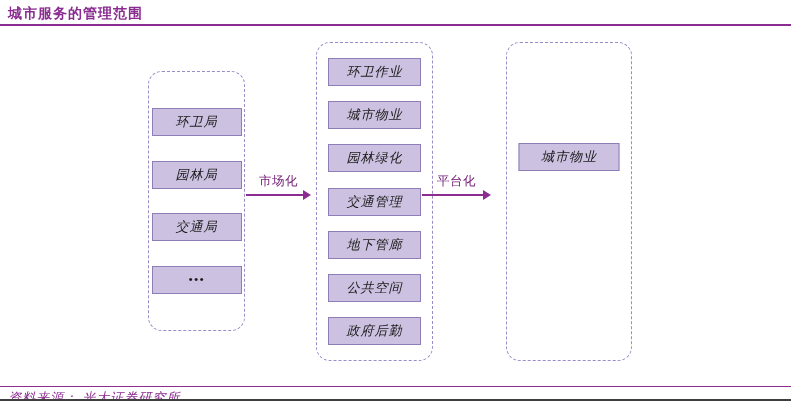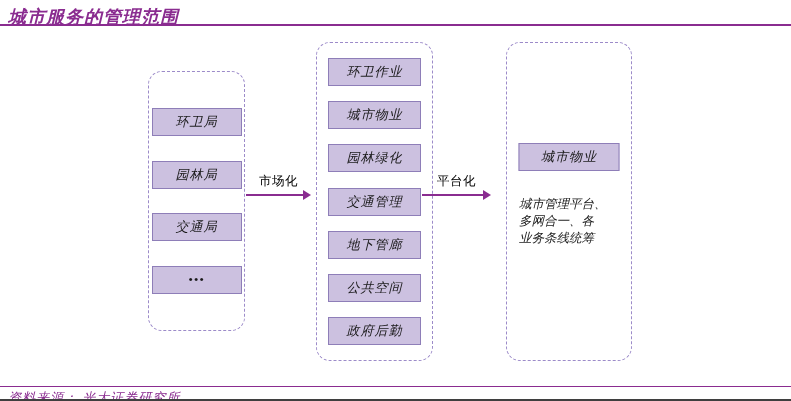--- a/index.html
+++ b/index.html
@@ -11,26 +11,25 @@
     width: 791px;
     height: 401px;
     background: #ffffff;
     overflow: hidden;
   }
 
   .title {
     position: absolute;
     left: 8px;
     top: 5px;
-    font-size: 18px;
+    font-size: 14px;
     font-weight: bold;
     color: var(--accent);
     letter-spacing: 1px;
     white-space: nowrap;
-    font-style: italic;
   }
   .title-rule {
     position: absolute;
     left: 0;
     top: 24px;
     width: 791px;
     height: 2px;
     background: var(--accent);
   }
 
@@ -82,21 +81,21 @@
 
   .arrow { position: absolute; height: 26px; }
   .arrow-1 { left: 246px; top: 173px; width: 65px; }
   .arrow-2 { left: 422px; top: 173px; width: 69px; text-align: center; }
   .arrow-label {
     position: absolute;
     top: 0;
     left: 50%;
     transform: translateX(-50%);
     font-size: 12.5px;
-    color: #000000;
+    color: #701a75;
     white-space: nowrap;
     letter-spacing: 0.5px;
   }
   .arrow-shaft {
     position: absolute;
     left: 0;
     right: 7px;
     bottom: 3px;
     height: 1.6px;
     background: var(--accent);
@@ -171,22 +170,19 @@
   </div>
 
   <div class="arrow arrow-2">
     <span class="arrow-label">平台化</span>
     <span class="arrow-shaft"></span>
     <span class="arrow-head"></span>
   </div>
 
   <div class="group group-right">
     <div class="node node-right">城市物业</div>
-    <div class="right-desc">城市管理平台、
-多网合一、各
-业务条线统筹</div>
   </div>
 
   <div class="footer-rule"></div>
   <div class="footer-text">资料来源： 光大证券研究所</div>
   <div class="bottom-rule"></div>
 
 </div>
 
 </body></html>

